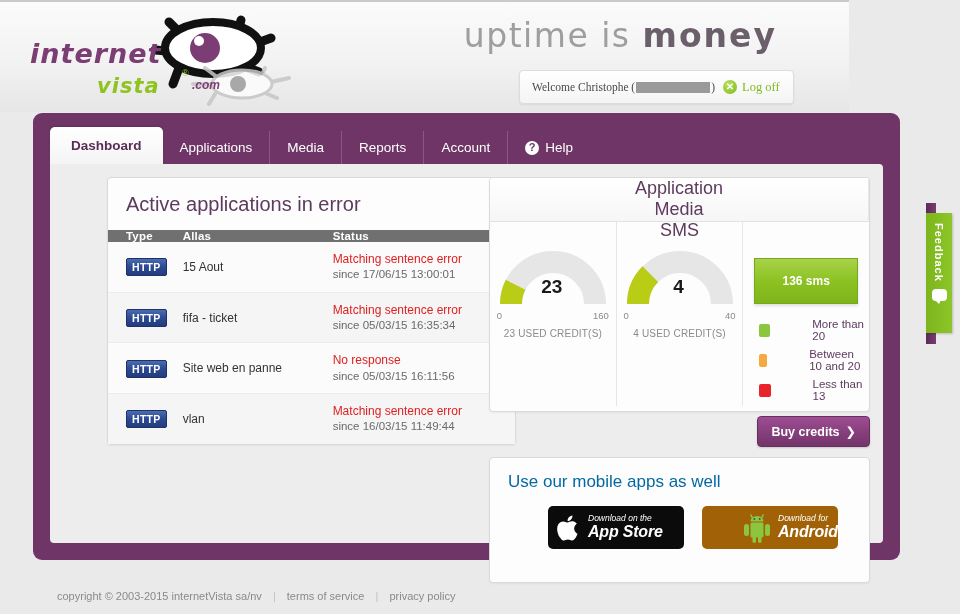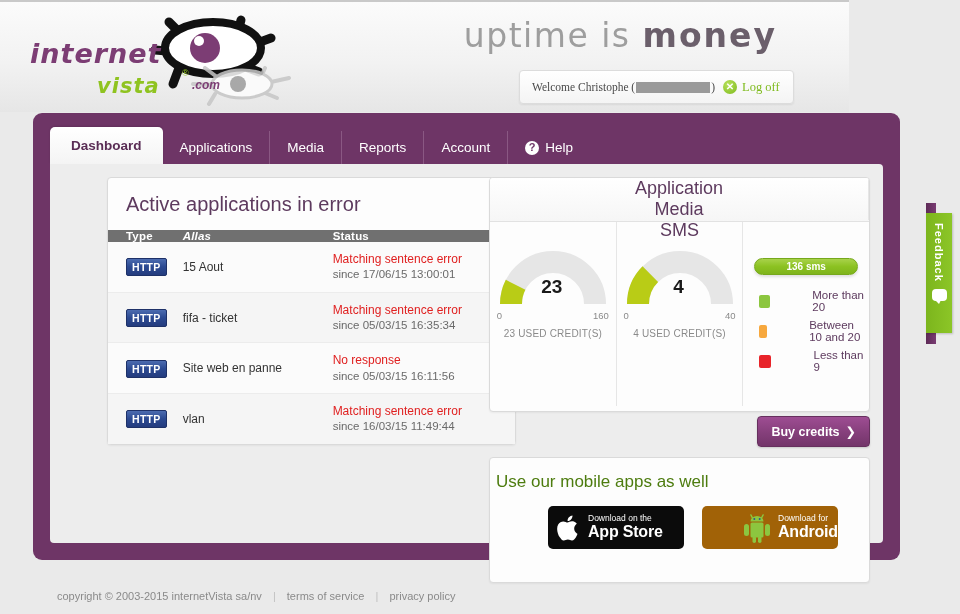--- a/index.html
+++ b/index.html
@@ -111,21 +111,21 @@
   .errors-title {
     font-size: 20px; color: #5d3a5e; padding: 15px 18px 14px 18px;
     font-weight: normal;
   }
   table.errors { width: 100%; border-collapse: collapse; }
   table.errors thead th {
     background: #707070; color: #fff; font-size: 11.5px; font-weight: bold;
     text-align: left; padding: 0 8px; letter-spacing: .2px;
   }
   table.errors thead th.c-type { width: 62px; padding-left: 18px; }
-  table.errors thead th.c-alias { width: 150px; font-style: italic; }
+  table.errors thead th.c-alias { width: 150px; }
   table.errors tbody td { padding: 9px 8px; vertical-align: middle; border-top: 1px solid #ececec; }
   table.errors tbody tr:nth-child(odd) { background: #fbfbfb; }
   table.errors tbody tr:nth-child(even) { background: #f5f5f5; }
   table.errors tbody tr:first-child td { border-top: none; }
   td.c-type { padding-left: 18px !important; }
   .badge-http {
     display: inline-block; font-size: 10.5px; font-weight: bold; color: #fff;
     background: linear-gradient(to bottom, #4c6cb0 0%, #2c4a92 48%, #243c7e 100%);
     border: 1px solid #1e3168; border-radius: 2px;
     padding: 2px 5px; letter-spacing: .3px;
@@ -153,24 +153,24 @@
     position: absolute; left: 0; right: 2px; top: 30px; text-align: center;
     font-size: 19px; font-weight: bold; color: #1a1a1a;
   }
   .gauge-scale {
     width: 112px; margin: 2px auto 0 auto; display: flex; justify-content: space-between;
     font-size: 9.5px; color: #8a8a8a;
   }
   .gauge-caption { text-align: center; font-size: 10px; color: #8a8a8a; margin-top: 7px; letter-spacing: .2px; }
 
   .sms-btn {
-    margin: 22px auto 0 auto; width: 104px; height: 17px;
+    margin: 22px auto 0 auto; width: 104px; height: 46px;
     background: linear-gradient(to bottom, #a8d24a 0%, #8cc222 50%, #7fb41c 100%);
-    border: 1px solid #76a81c; border-radius: 16px;
-    color: #fff; font-size: 10px; font-weight: bold;
+    border: 1px solid #76a81c; border-radius: 0;
+    color: #fff; font-size: 12px; font-weight: bold;
     display: flex; align-items: center; justify-content: center;
     box-shadow: 0 2px 3px rgba(0,0,0,.12);
   }
   .legend { margin: 14px 0 0 16px; }
   .legend-row { display: flex; align-items: center; margin-bottom: 6px; gap: 34px; }
   .legend-swatch { width: 13px; height: 13px; border-radius: 2px; margin-right: 8px; }
   .legend-label { font-size: 11.5px; color: #5d3a5e; }
 
   .buy-wrap { position: absolute; left: 439px; top: 252px; width: 381px; text-align: right; }
   .buy-btn {
@@ -178,22 +178,22 @@
     background: linear-gradient(to bottom, #9e4d93 0%, #853f7b 55%, #73356a 100%);
     border: 1px solid #66305e; border-radius: 4px;
     color: #fff; font-size: 12.5px; font-weight: bold;
     padding: 7px 13px; box-shadow: 0 1px 2px rgba(0,0,0,.15);
   }
   .buy-btn .chev { font-weight: normal; margin-left: 6px; }
 
   
   .mobile-card { position: absolute; left: 439px; top: 293px; width: 381px; height: 73px; }
   .mobile-card { height: 126px; }
-  .mobile-title { font-size: 17px; color: #4d7c0f; padding: 14px 0 0 6px; }
-  .store-row { display: flex; gap: 18px; padding: 14px 0 0 58px; }
+  .mobile-title { font-size: 17px; color: #0369a1; padding: 14px 0 0 18px; }
+  .store-row { display: flex; gap: 18px; padding: 14px 0 0 58px; font-style: italic; }
   .badge-store {
     width: 136px; height: 43px; border-radius: 5px; display: flex; align-items: center;
     padding-left: 9px; color: #fff;
   }
   .badge-apple { background: #0b0b0b; }
   .badge-android { background: #a16207; padding-left: 40px; }
   .store-txt-small { font-size: 8.5px; line-height: 1.1; }
   .store-txt-big { font-size: 16px; font-weight: bold; line-height: 1.05; letter-spacing: -.2px; }
 
   
@@ -411,21 +411,21 @@
               <div class="legend-row">
                 <span class="legend-swatch" style="background:#8cc63f"></span>
                 <span class="legend-label">More than 20</span>
               </div>
               <div class="legend-row">
                 <span class="legend-swatch" style="background:#f7a83e"></span>
                 <span class="legend-label">Between 10 and 20</span>
               </div>
               <div class="legend-row">
                 <span class="legend-swatch" style="background:#e8242a"></span>
-                <span class="legend-label">Less than 9</span>
+                <span class="legend-label">Less than 13</span>
               </div>
             </div>
           </div>
 
         </div>
       </div>
 
       <div class="buy-wrap">
         <span class="buy-btn">
           <span>Buy credits</span><span class="chev">❯</span>

